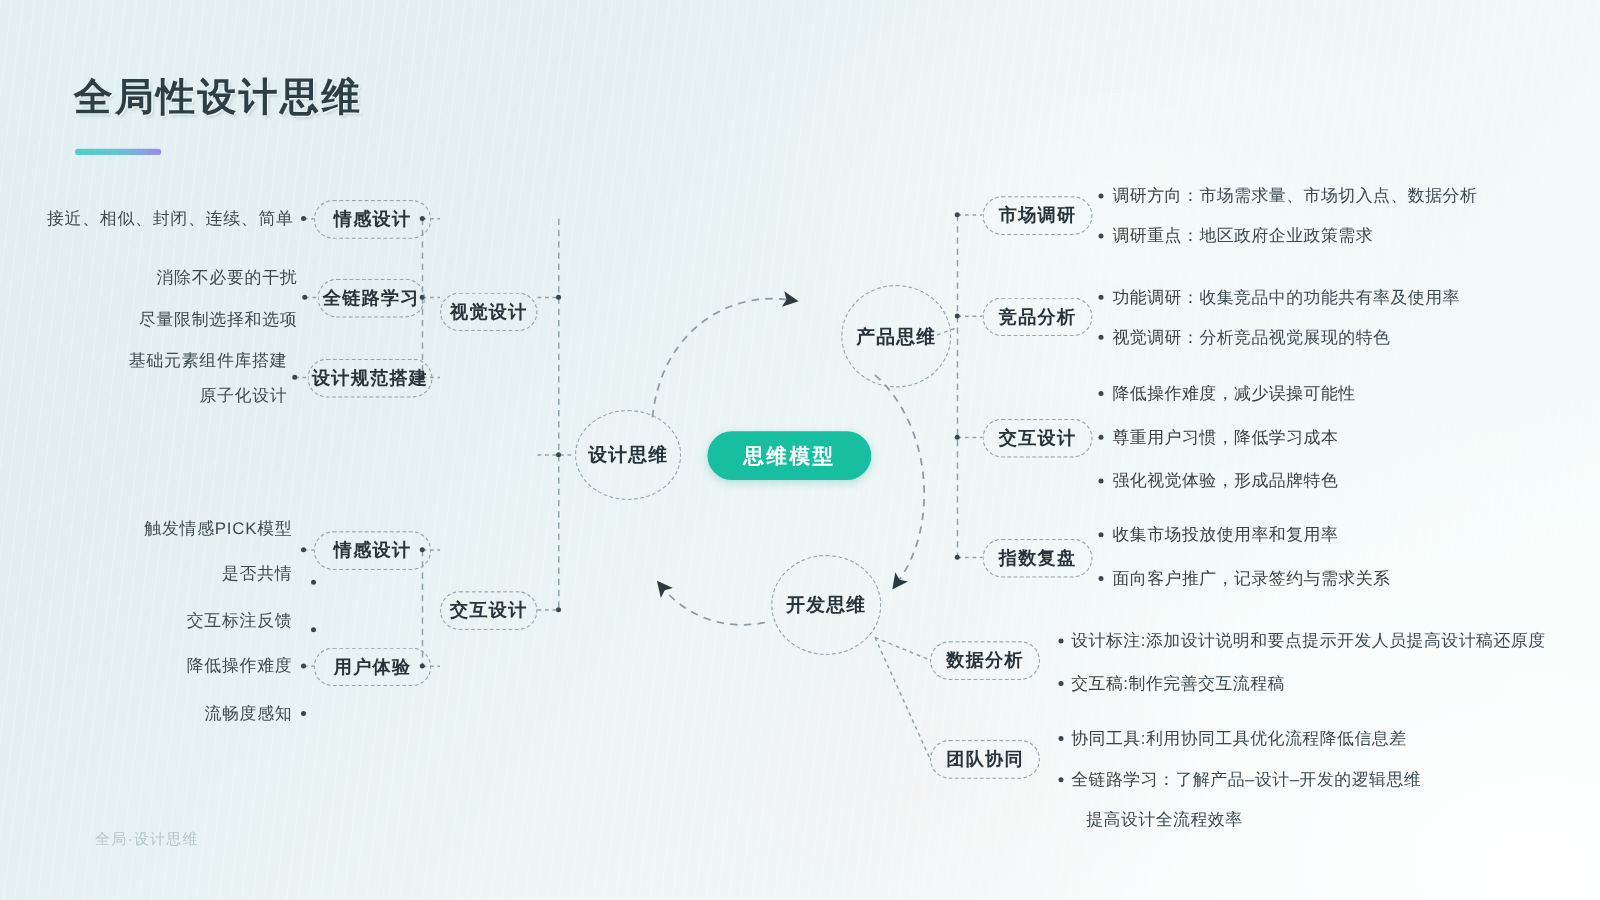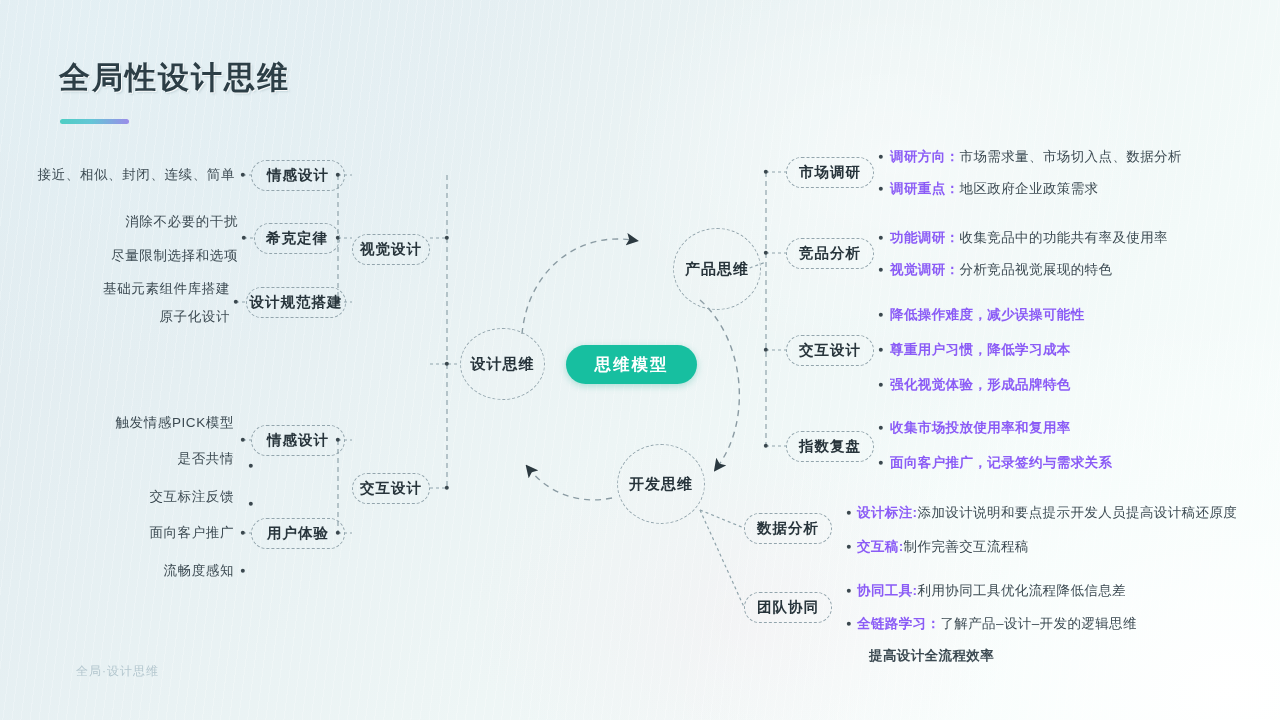--- a/index.html
+++ b/index.html
@@ -129,23 +129,23 @@
 
   
   .detail {
     position: absolute;
     font-size: 13.5px;
     color: #3c4a52;
     letter-spacing: 0.4px;
     white-space: nowrap;
     transform: translateY(-50%);
   }
-  .detail .k { font-weight: 700; color: #8b5cf6; }
+  .detail .k { font-weight: 400; color: #404040; }
   .detail .v { font-weight: 400; }
-  .detail.cont { font-weight: 700; }
+  .detail.cont { font-weight: 400; }
 
   .dot {
     position: absolute;
     width: 4.4px;
     height: 4.4px;
     border-radius: 50%;
     background: #3a474e;
     transform: translate(-50%, -50%);
   }
 </style>
@@ -230,34 +230,34 @@
 <div class="core-pill">思维模型</div>
 
 <div class="circle-node" style="left:460px;top:328px;width:85px;height:72px">设计思维</div>
 <div class="circle-node" style="left:673px;top:228px;width:88px;height:82px">产品思维</div>
 <div class="circle-node" style="left:617px;top:444px;width:88px;height:80px">开发思维</div>
 
 <div class="node" style="left:352px;top:234px;width:78px;height:31px">视觉设计</div>
 <div class="node" style="left:352px;top:473px;width:78px;height:31px">交互设计</div>
 
 <div class="node" style="left:251px;top:160px;width:94px;height:31px">情感设计</div>
-<div class="node" style="left:254px;top:223px;width:86px;height:31px">希克定律</div>
+<div class="node" style="left:254px;top:223px;width:86px;height:31px">全链路学习</div>
 <div class="node" style="left:246px;top:287px;width:100px;height:31px">设计规范搭建</div>
 <div class="node" style="left:251px;top:425px;width:94px;height:31px">情感设计</div>
 <div class="node" style="left:251px;top:518px;width:94px;height:31px">用户体验</div>
 
 <div class="leaf-l" style="right:1045px;top:175px">接近、相似、封闭、连续、简单</div>
 <div class="leaf-l" style="right:1042px;top:222px">消除不必要的干扰</div>
 <div class="leaf-l" style="right:1042px;top:256px">尽量限制选择和选项</div>
 <div class="leaf-l" style="right:1050px;top:289px">基础元素组件库搭建</div>
 <div class="leaf-l" style="right:1050px;top:317px">原子化设计</div>
 <div class="leaf-l" style="right:1046px;top:423px">触发情感PICK模型</div>
 <div class="leaf-l" style="right:1046px;top:459px">是否共情</div>
 <div class="leaf-l" style="right:1046px;top:497px">交互标注反馈</div>
-<div class="leaf-l" style="right:1046px;top:533px">面向客户推广</div>
+<div class="leaf-l" style="right:1046px;top:533px">降低操作难度</div>
 <div class="leaf-l" style="right:1046px;top:571px">流畅度感知</div>
 
 <div class="node" style="left:786px;top:157px;width:88px;height:31px">市场调研</div>
 <div class="node" style="left:786px;top:238px;width:88px;height:31px">竞品分析</div>
 <div class="node" style="left:786px;top:335px;width:88px;height:31px">交互设计</div>
 <div class="node" style="left:786px;top:431px;width:88px;height:31px">指数复盘</div>
 
 <div class="node" style="left:744px;top:513px;width:88px;height:31px">数据分析</div>
 <div class="node" style="left:744px;top:592px;width:88px;height:31px">团队协同</div>
 

